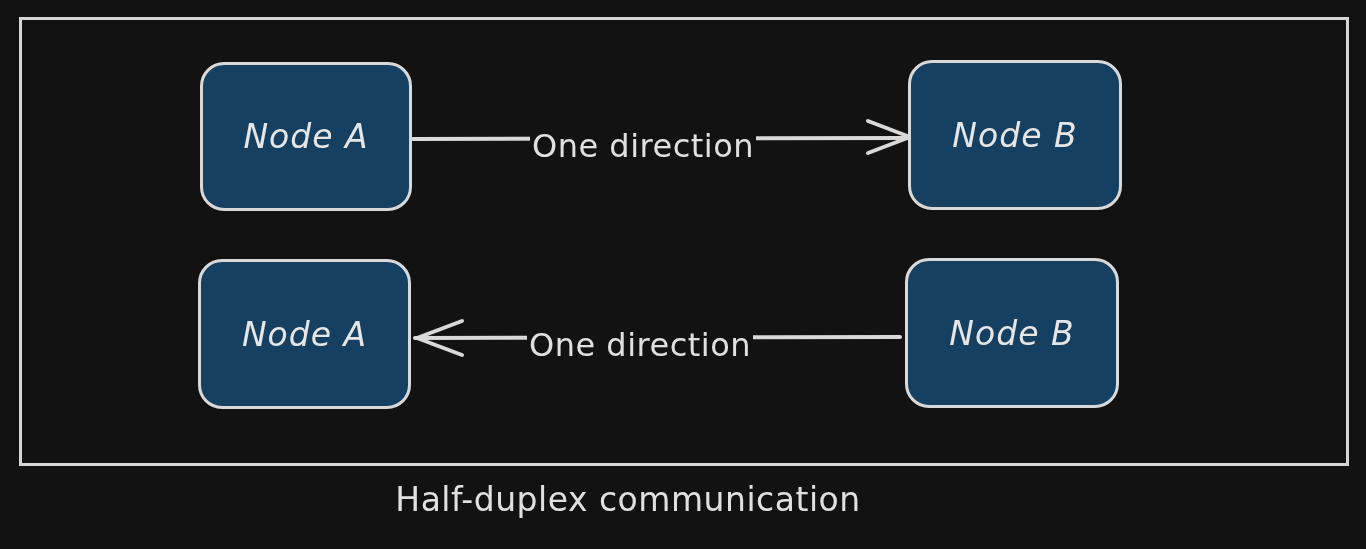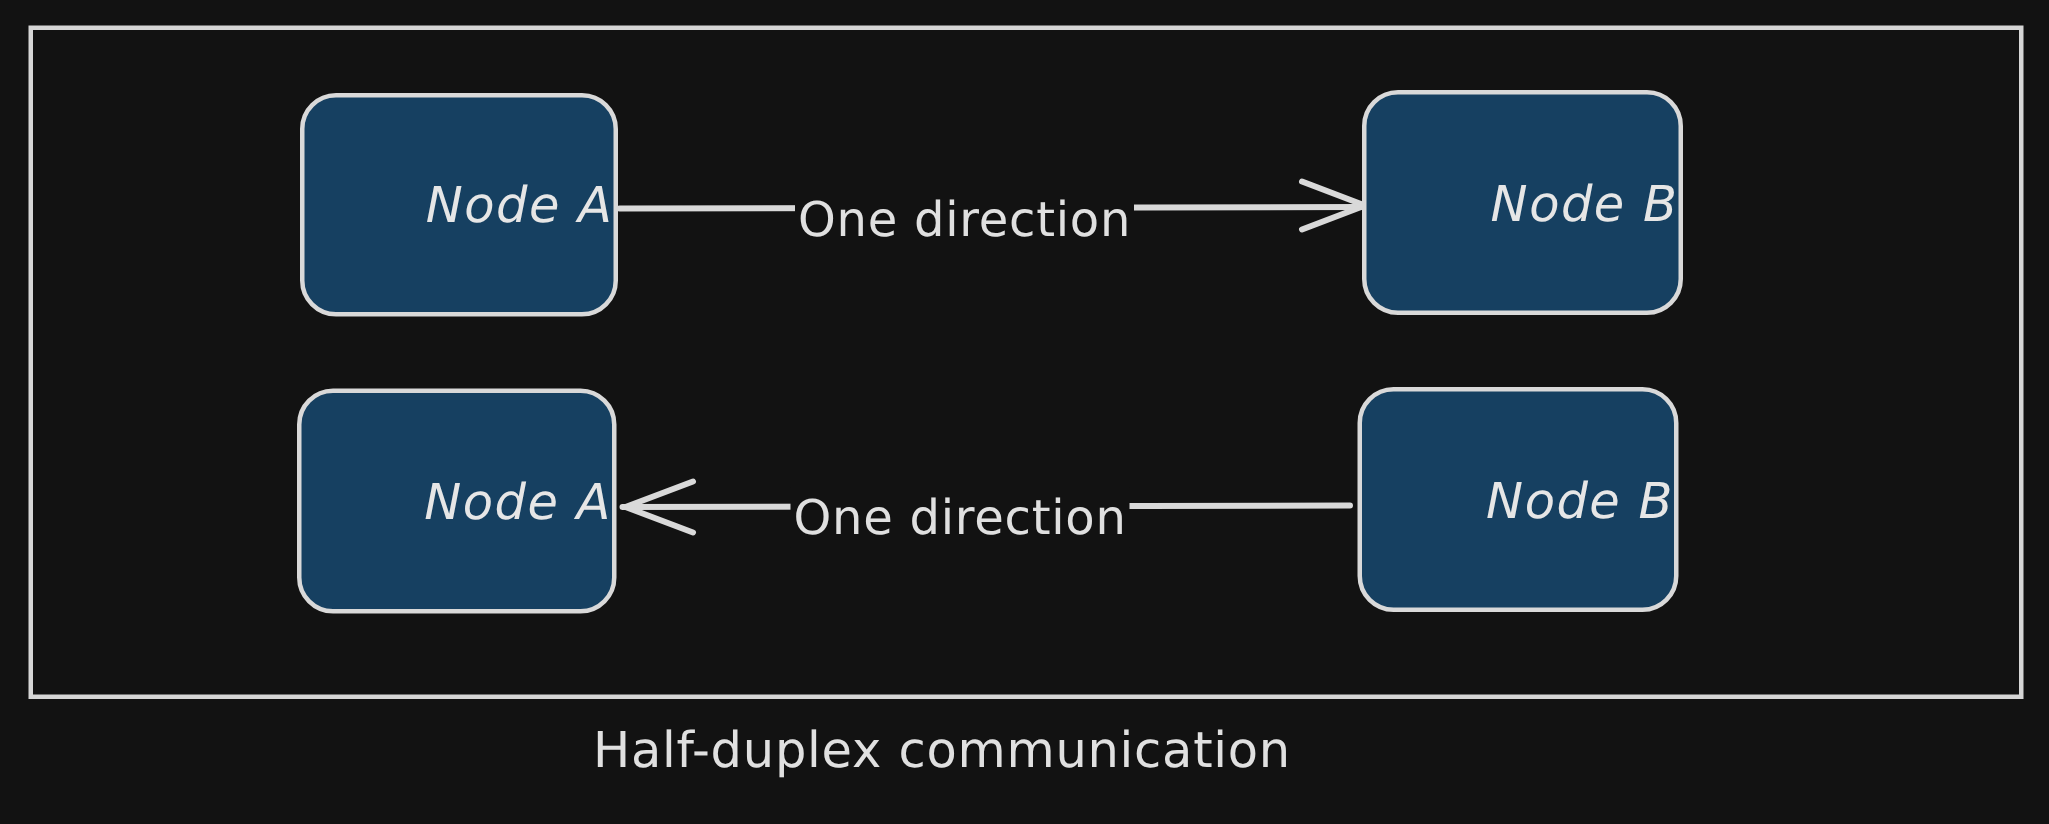--- a/index.html
+++ b/index.html
@@ -1,21 +1,21 @@
 <!DOCTYPE html>
 <html><head>
 <meta charset="utf-8">
 <style>
   html, body { margin:0; padding:0; }
   body { width:1366px; height:549px; background:#121212; position:relative; overflow:hidden;
          font-family:"DejaVu Sans", sans-serif; color:#dcdcdc; }
   .frame { position:absolute; left:19px; top:17px; width:1330px; height:449px;
            border:3px solid #d6d6d6; box-sizing:border-box; }
   .node { position:absolute; background:#164061; border:3px solid #d9d9d9; border-radius:24px;
-          box-sizing:border-box; display:flex; align-items:center; justify-content:flex-end;
+          box-sizing:border-box; display:flex; align-items:center; justify-content:center;
           font-size:33px; font-style:italic; color:#e6e6e6; letter-spacing:1px; }
   .label { position:absolute; font-size:32px; color:#e0e0e0; background:#121212; padding:0 2px;
            line-height:40px; letter-spacing:0.5px;margin-top:10px; }
   .caption { position:absolute; left:0; width:1256px; top:480px; text-align:center;
              font-size:33px; color:#e0e0e0; letter-spacing:0.5px; }
   svg.arrows { position:absolute; left:0; top:0; }
 </style>
 </head>
 <body>
 

